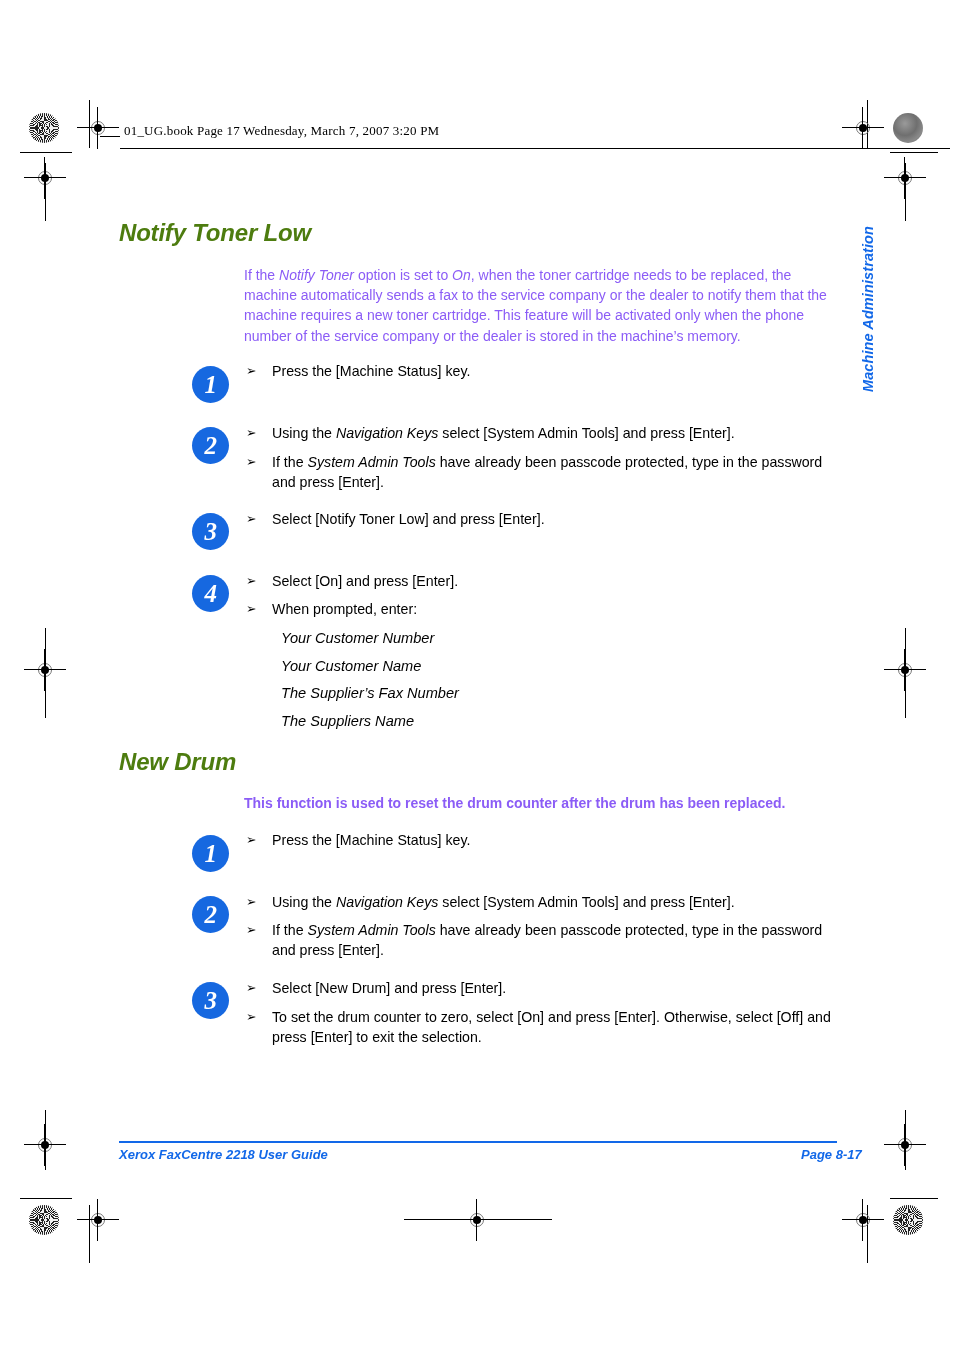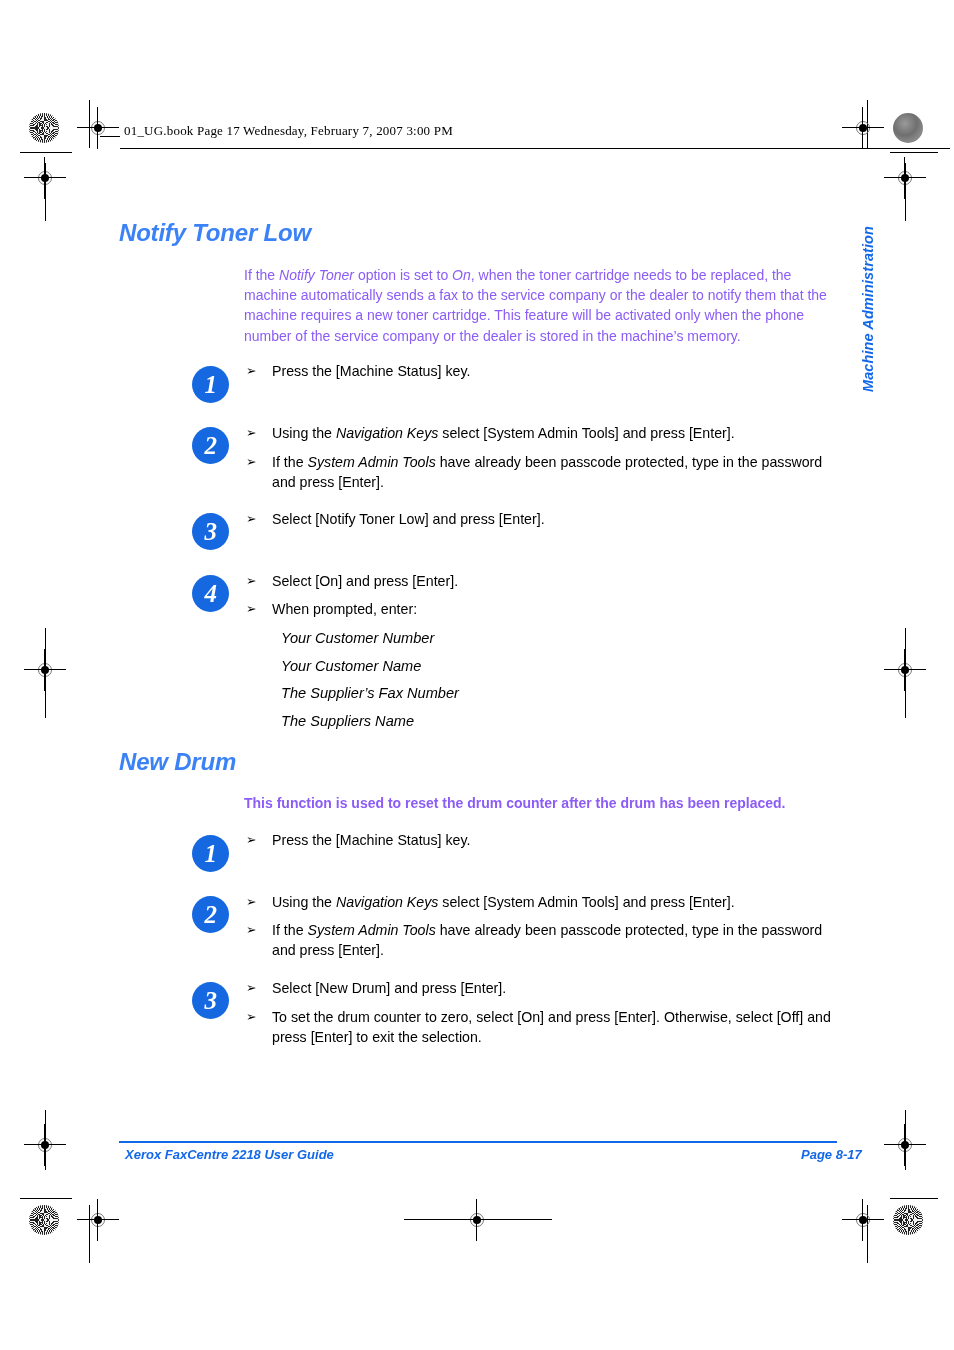--- a/index.html
+++ b/index.html
@@ -82,21 +82,21 @@
     color: #000;
     white-space: nowrap;
     letter-spacing: 0.2px;
   }
   h1.section-title {
     position: absolute;
     margin: 0;
     font-size: 24px;
     font-weight: bold;
     font-style: italic;
-    color: #3b82f6;
+    color: #4d7c0f;
     letter-spacing: -0.2px;
     white-space: nowrap;
   }
   .para {
     position: absolute;
     font-size: 14px;
     line-height: 20.2px;
     color: #8b5cf6;
     text-align: left;
   }
@@ -264,21 +264,21 @@
   <div class="crop-line" style="left:867px; top:1205px; width:1px; height:58px;"></div>
   <div class="reg-target" style="left:848px; top:1205px;">
     <div class="ring"></div>
       <div class="dot"></div>
       <div class="v"></div>
       <div class="h"></div>
   </div>
 
   <div class="header-rule" style="left:100px; top:136px; width:20px;"></div>
   <div class="header-rule" style="left:120px; top:148px; width:830px;"></div>
-  <div class="header-text" style="left:124px; top:123px;">01_UG.book  Page 17  Wednesday, February 7, 2007  3:00 PM</div>
+  <div class="header-text" style="left:124px; top:123px;">01_UG.book  Page 17  Wednesday, March 7, 2007  3:20 PM</div>
 
   <div class="side-tab" style="left:860px; top:392px;">Machine Administration</div>
 
   <h1 class="section-title" style="left:119px; top:219px;">Notify Toner Low</h1>
 
   <div class="para" style="left:244px; top:265px; width:590px;">
     <span>If the </span><i>Notify Toner</i><span> option is set to </span><i>On</i><span>, when the toner cartridge needs to be replaced, the machine automatically sends a fax to the service company or the dealer to notify them that the machine requires a new toner cartridge. This feature will be activated only when the phone number of the service company or the dealer is stored in the machine’s memory.</span>
   </div>
 
   <div class="step-circle" style="left:192px; top:366px;">1</div>
@@ -342,16 +342,16 @@
   <div class="bullet-row" style="left:246px; top:978px; width:595px;">
     <span class="bullet-mark">➢</span>
     <span class="bullet-text">Select [New Drum] and press [Enter].</span>
   </div>
   <div class="bullet-row" style="left:246px; top:1007px; width:595px;">
     <span class="bullet-mark">➢</span>
     <span class="bullet-text">To set the drum counter to zero, select [On] and press [Enter]. Otherwise, select [Off] and press [Enter] to exit the selection.</span>
   </div>
 
   <div class="footer-rule" style="left:119px; top:1141px; width:718px; height:2px;"></div>
-  <div class="footer-text" style="left:125px; top:1147px;">Xerox FaxCentre 2218 User Guide</div>
+  <div class="footer-text" style="left:119px; top:1147px;">Xerox FaxCentre 2218 User Guide</div>
   <div class="footer-text" style="left:801px; top:1147px;">Page 8-17</div>
 
 </div>
 
 </body></html>

